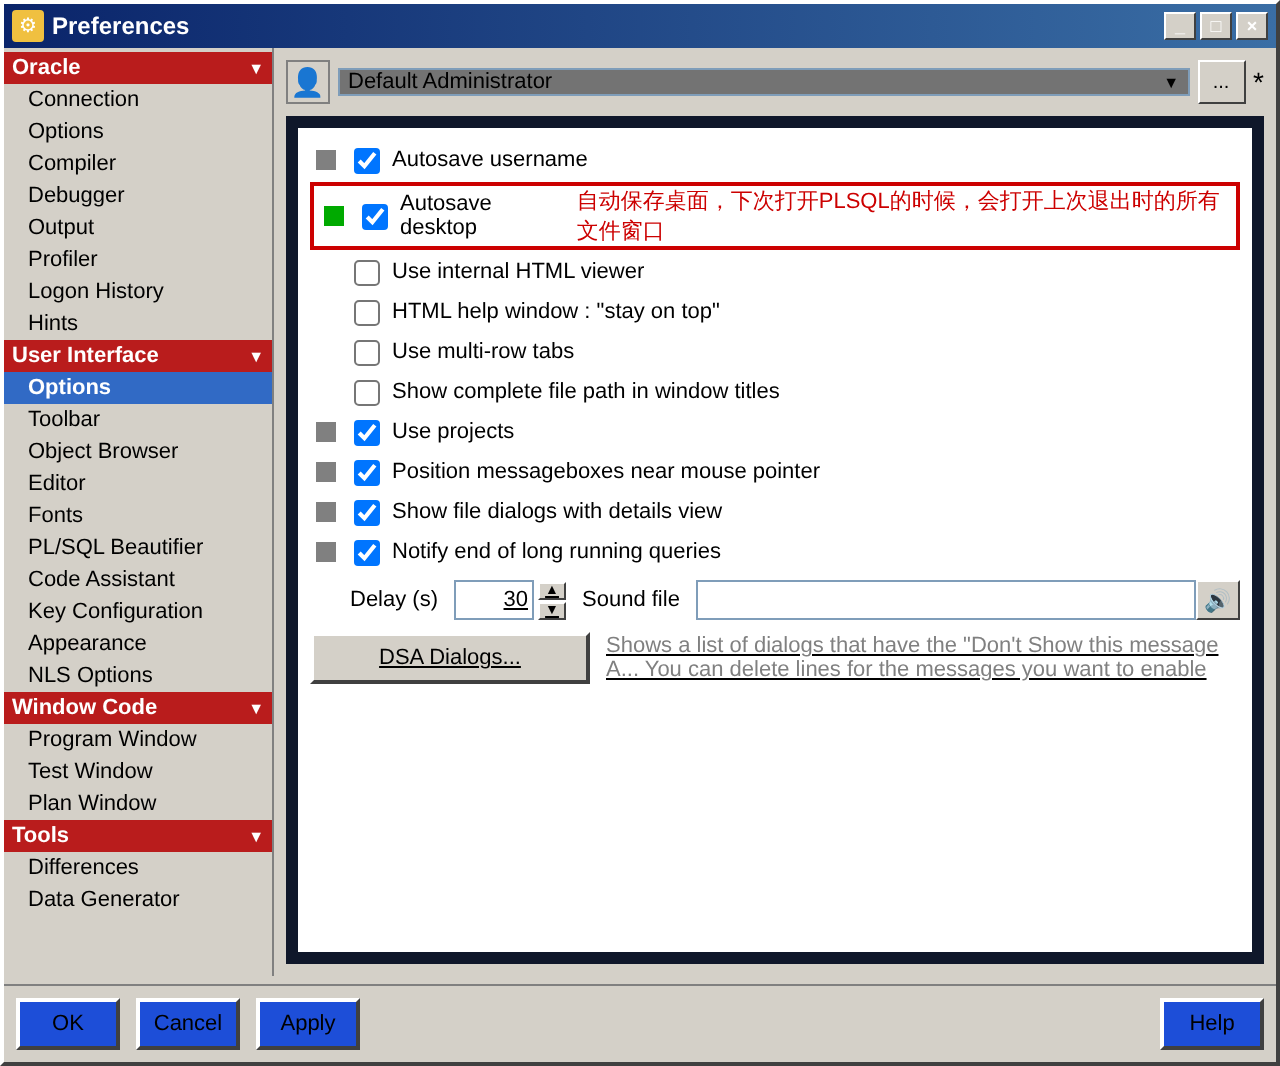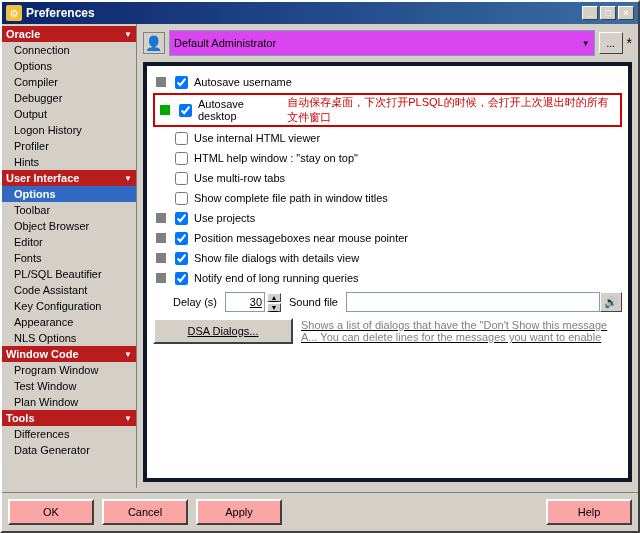--- a/index.html
+++ b/index.html
@@ -139,22 +139,22 @@
       background: #d4d0c8;
       border: 1px solid #808080;
       display: flex;
       align-items: center;
       justify-content: center;
       font-size: 14px;
     }
 
     .profile-dropdown {
       flex: 1;
-      height: 26px;
-      background: #d946ef;
+      height: 14px;
+      background: #737373;
       border: 1px solid #7f9db9;
       padding: 0 4px;
       display: flex;
       align-items: center;
       justify-content: space-between;
       cursor: pointer;
       font-size: 11px;
     }
 
     .profile-dropdown .arrow {
@@ -177,21 +177,21 @@
 
     .asterisk {
       font-size: 14px;
       color: #000;
     }
 
     
     .options-panel {
       flex: 1;
       background: white;
-      border: 4px solid #0f172a;
+      border: 6px solid #0f172a;
       padding: 6px;
       overflow-y: auto;
     }
 
     .option-row {
       display: flex;
       align-items: center;
       padding: 2px 0;
       gap: 6px;
     }
@@ -352,23 +352,23 @@
       display: flex;
       align-items: center;
       padding: 6px;
       gap: 8px;
       flex-shrink: 0;
       border-top: 1px solid #808080;
       margin-top: 4px;
     }
 
     .bottom-btn {
-      width: 86px;
+      width: 52px;
       height: 26px;
-      background: #fca5a5;
+      background: #1d4ed8;
       border: 2px solid #ffffff;
       border-right-color: #404040;
       border-bottom-color: #404040;
       display: flex;
       align-items: center;
       justify-content: center;
       font-size: 11px;
       cursor: pointer;
     }
 
@@ -397,22 +397,22 @@
 
       <div class="sidebar-section-header">
         <span>Oracle</span>
         <span class="arrow">▼</span>
       </div>
       <div class="sidebar-item">Connection</div>
       <div class="sidebar-item">Options</div>
       <div class="sidebar-item">Compiler</div>
       <div class="sidebar-item">Debugger</div>
       <div class="sidebar-item">Output</div>
+      <div class="sidebar-item">Profiler</div>
       <div class="sidebar-item">Logon History</div>
-      <div class="sidebar-item">Profiler</div>
       <div class="sidebar-item">Hints</div>
 
       <div class="sidebar-section-header">
         <span>User Interface</span>
         <span class="arrow">▼</span>
       </div>
       <div class="sidebar-item selected bold">Options</div>
       <div class="sidebar-item">Toolbar</div>
       <div class="sidebar-item">Object Browser</div>
       <div class="sidebar-item">Editor</div>

